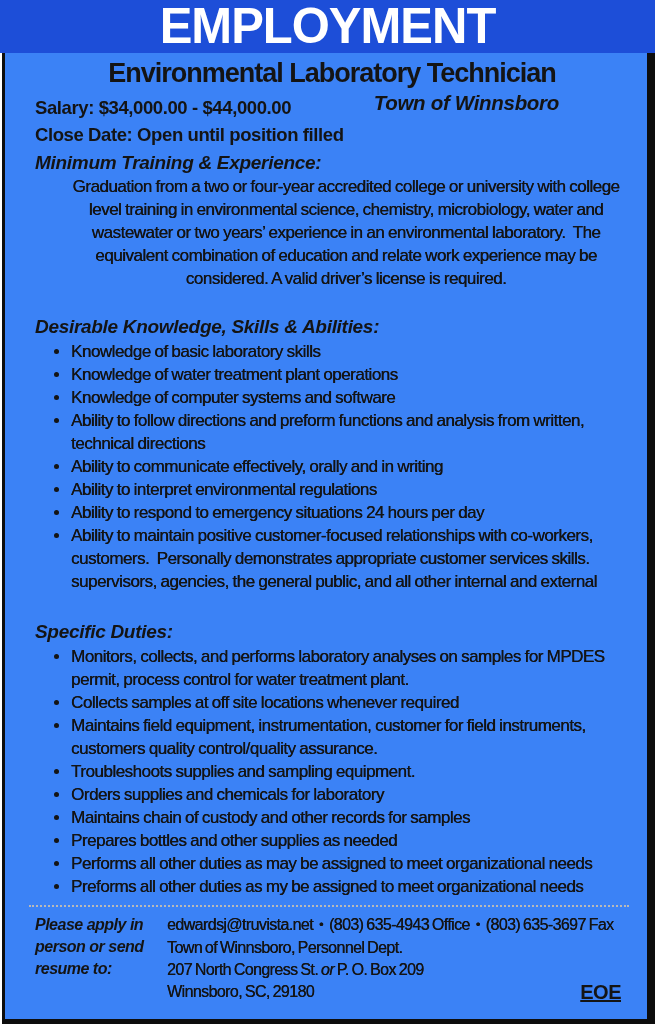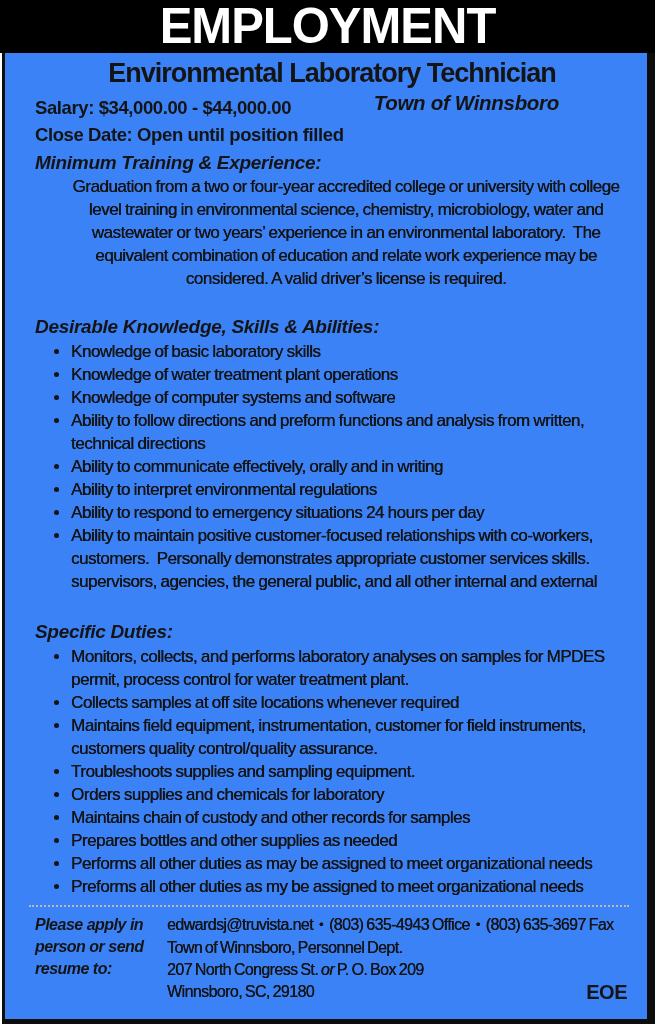--- a/index.html
+++ b/index.html
@@ -8,21 +8,21 @@
     width: 655px; height: 1024px;
     background: #ffffff;
     color: #141414;
     font-family: "Liberation Sans", sans-serif;
     overflow: hidden;
   }
 
   
   .banner {
     height: 53px;
-    background: #000000;
+    background: #1d4ed8;
     display: flex; align-items: center; justify-content: center;
   }
   .banner-text {
     color: #ffffff;
     font-size: 49px;
     font-weight: 700;
     letter-spacing: -1px;
     line-height: 1;
     transform: scaleY(1.02);
   }
@@ -122,24 +122,25 @@
   }
   .sep {
     display: inline-block;
     margin: 0 6px;
     font-size: 13px;
     transform: translateY(-1px);
   }
   .or { font-style: italic; }
   .eoe {
     position: absolute;
-    right: 2px; bottom: 0;
+    right: 8px; bottom: 0;
     font-size: 20px;
     font-weight: 700;
     letter-spacing: -0.5px;
+    text-decoration: underline;
   }
 </style>
 </head>
 <body>
 
 <div class="ad">
 
   <header class="banner">
     <span class="banner-text">EMPLOYMENT</span>
   </header>

